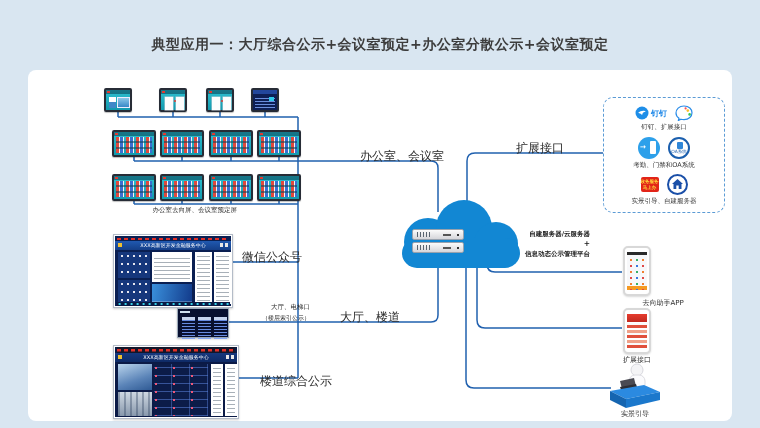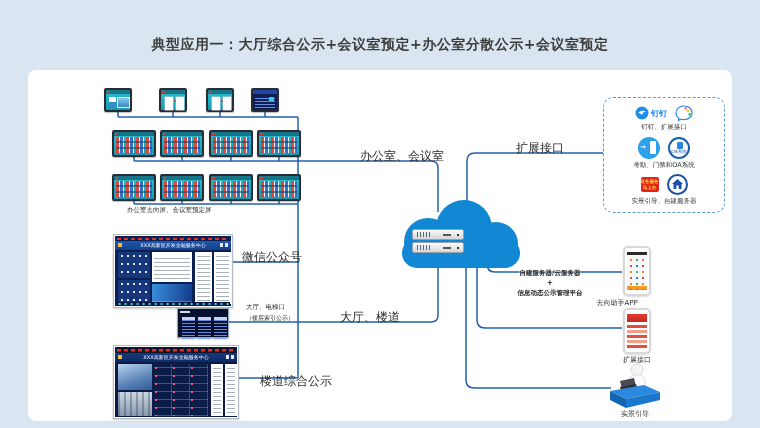--- a/index.html
+++ b/index.html
@@ -15,21 +15,21 @@
   
   .page-title{
     position:absolute; left:0; right:0; top:36px; text-align:center;
     font-size:14px; font-weight:600; color:#3d3d3d; letter-spacing:.5px;
   }
   .brand{ position:absolute; right:16px; top:7px; text-align:center; }
   .brand .bn{ font-size:17px; font-weight:bold; color:#1a5cc4; line-height:1.1; }
   .brand .bs{ font-size:5px; color:#8fa3b6; letter-spacing:4px; margin-top:1px; }
   
   .lbl{ position:absolute; font-size:12px; color:#2b2b2b; white-space:nowrap; z-index:5;}
-  .lbl.c{ text-align:left; white-space:normal; }
+  .lbl.c{ text-align:right; white-space:normal; }
   
   #wires{ position:absolute; left:0; top:0; z-index:1; }
   
   .mon{ position:absolute; box-sizing:border-box; border:2px solid #272c36; border-radius:2px;
         background:linear-gradient(180deg,#2fc0d0,#129aae); box-shadow:0 1px 1px rgba(0,0,0,.25); z-index:3;}
   .mon-sm{ width:28px; height:24px; }
   .mon-md{ width:44px; height:27px; }
   .mon .hd{ position:absolute; top:0; left:0; right:0; height:4px; background:rgba(4,58,78,.55); }
   .mon .hd::before{ content:""; position:absolute; left:1px; top:1px; width:3px; height:2px; background:#e23a30; }
   .mon-md .tiles{ position:absolute; left:2px; right:2px; top:5px; bottom:2px;
@@ -97,23 +97,23 @@
   .server{ position:absolute; left:412px; width:52px; height:11px; border:1px solid #98a2ae; border-radius:2px;
     z-index:4; box-sizing:border-box;
     background-image:
       radial-gradient(circle 1px at 2px 2px, #333 98%, transparent),
       linear-gradient(#555,#555),
       repeating-linear-gradient(90deg,#5a6470 0 1px, transparent 1px 3px),
       linear-gradient(180deg,#fbfbfb,#d6d6da);
     background-size:4px 4px, 8px 2px, 15px 5px, 100% 100%;
     background-position:43px 3px, 30px 4px, 4px 2px, 0 0;
     background-repeat:no-repeat; }
-  .server-caption{ position:absolute; left:510px; top:230px; width:80px; text-align:center; z-index:5;
+  .server-caption{ position:absolute; left:510px; top:230px; width:80px; text-align:right; z-index:5;
     font-size:6.5px; font-weight:600; color:#151515; line-height:1.45;
-    text-shadow:0 0 2px #fff,0 0 2px #fff;margin-top:39px; }
+    text-shadow:0 0 2px #fff,0 0 2px #fff; }
   .server-caption .plus{ font-size:7.5px; }
   
   .int-panel{ position:absolute; left:603px; top:97px; width:122px; height:116px; box-sizing:border-box;
     border:1.5px dashed #5b9bd5; border-radius:10px; background:#fff; z-index:3;
     display:flex; flex-direction:column; align-items:center; padding-top:7px; }
   .prow{ display:flex; align-items:center; justify-content:center; gap:8px; }
   .plabel{ font-size:6.5px; color:#333; margin-top:2px; }
   .dd-wrap{ display:flex; align-items:center; gap:2px; }
   .dd-text{ font-size:8px; font-weight:bold; color:#1e88e8; }
   .circ-att{ width:22px; height:22px; border-radius:50%; background:#2da0ea; position:relative; }
@@ -339,21 +339,21 @@
           <rect x="7.3" y="9.5" width="2.4" height="3.5" fill="#fff"></rect>
         </svg>
       </div>
     </div>
     <div class="plabel">实景引导、自建服务器</div>
   </div>
 
   <div class="phone" style="top:246px;height:50px;">
     <div class="pscr apps"></div>
   </div>
-  <div class="rlabel" style="left:581px;top:298px;">去向助手APP</div>
+  <div class="rlabel" style="left:627px;top:298px;">去向助手APP</div>
 
   <div class="phone" style="top:308px;height:46px;">
     <div class="pscr wx"></div>
   </div>
   <div class="rlabel" style="left:601px;top:355px;">扩展接口</div>
 
   <svg style="position:absolute;left:606px;top:361px;z-index:3;" width="58" height="48" viewBox="0 0 58 48">
     <circle cx="31" cy="9" r="6" fill="#f4f4f6" stroke="#d8d8de" stroke-width="1"></circle>
     <rect x="23" y="14" width="16" height="15" rx="6" fill="#fbfbfd" stroke="#dcdce2" stroke-width="1"></rect>
     <path d="M14,20 L28,17 L30,25 L16,28 Z" fill="#4a4a52"></path>

